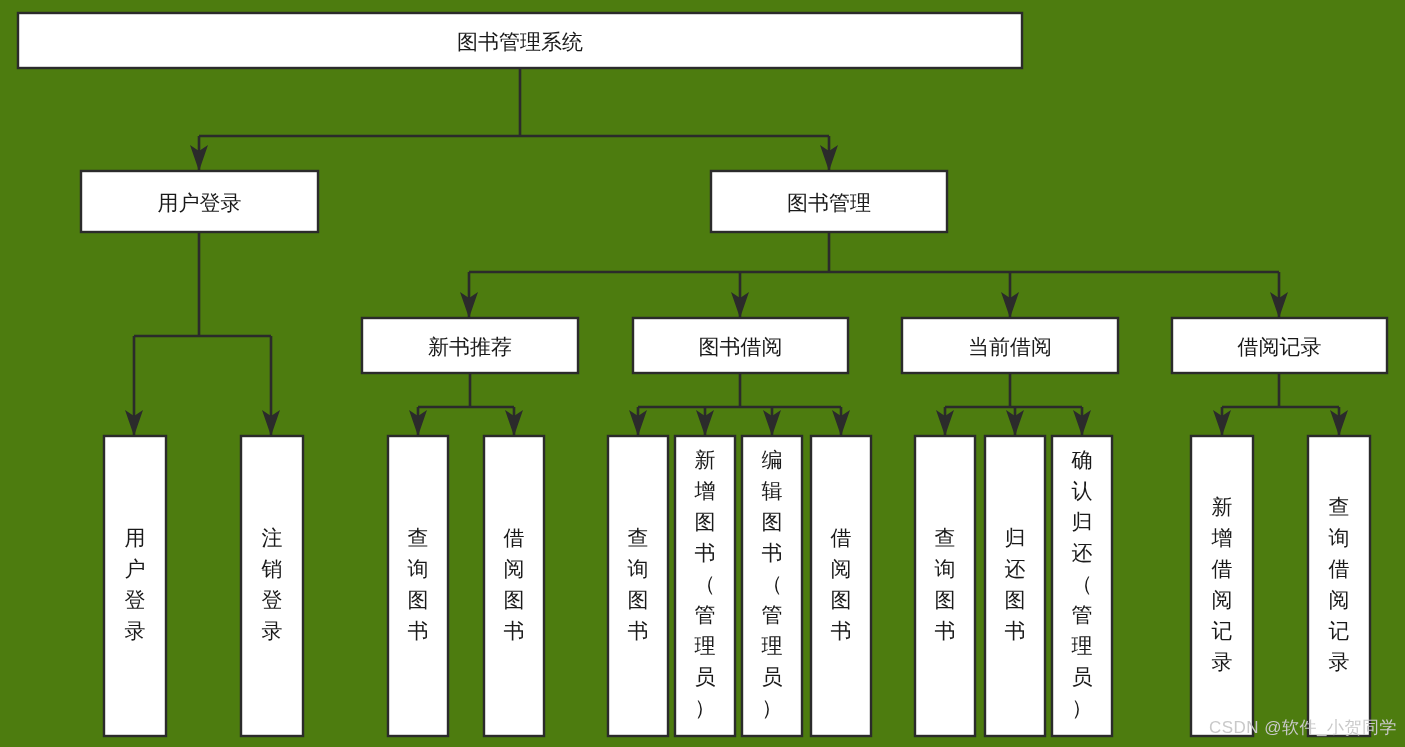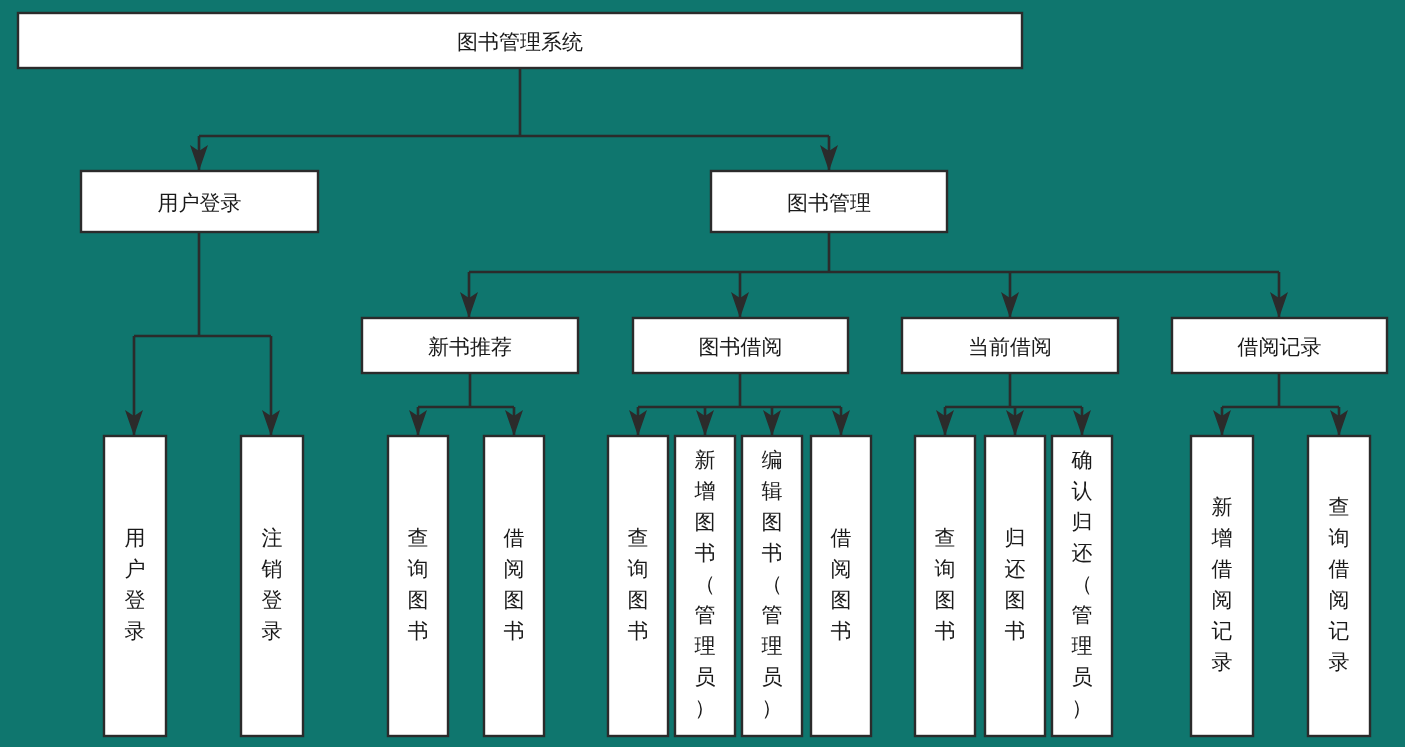--- a/index.html
+++ b/index.html
@@ -11,21 +11,21 @@
     width: 1405px;
     height: 747px;
     font-family: "Liberation Sans", "DejaVu Sans", sans-serif;
     overflow: hidden;
     position: relative;
   }
   #diagram-root {
     position: relative;
     width: 1405px;
     height: 747px;
-    background: #0f766e;
+    background: #4d7c0f;
   }
   svg.diagram-canvas {
     position: absolute;
     left: 0;
     top: 0;
     width: 1405px;
     height: 747px;
     display: block;
   }
   .node-box {
@@ -217,13 +217,14 @@
         <g>
           <rect class="node-box" x="1191" y="436" width="62" height="300"></rect>
           <text class="node-label-v" x="1222" y="513.5"><tspan x="1222" dy="0">新</tspan><tspan x="1222" dy="31">增</tspan><tspan x="1222" dy="31">借</tspan><tspan x="1222" dy="31">阅</tspan><tspan x="1222" dy="31">记</tspan><tspan x="1222" dy="31">录</tspan></text>
         </g>
         <g>
           <rect class="node-box" x="1308" y="436" width="62" height="300"></rect>
           <text class="node-label-v" x="1339" y="513.5"><tspan x="1339" dy="0">查</tspan><tspan x="1339" dy="31">询</tspan><tspan x="1339" dy="31">借</tspan><tspan x="1339" dy="31">阅</tspan><tspan x="1339" dy="31">记</tspan><tspan x="1339" dy="31">录</tspan></text>
         </g>
       </g>
   </svg>
+  <div class="watermark-text">CSDN @软件_小贺同学</div>
 </div>
 
 </body></html>

